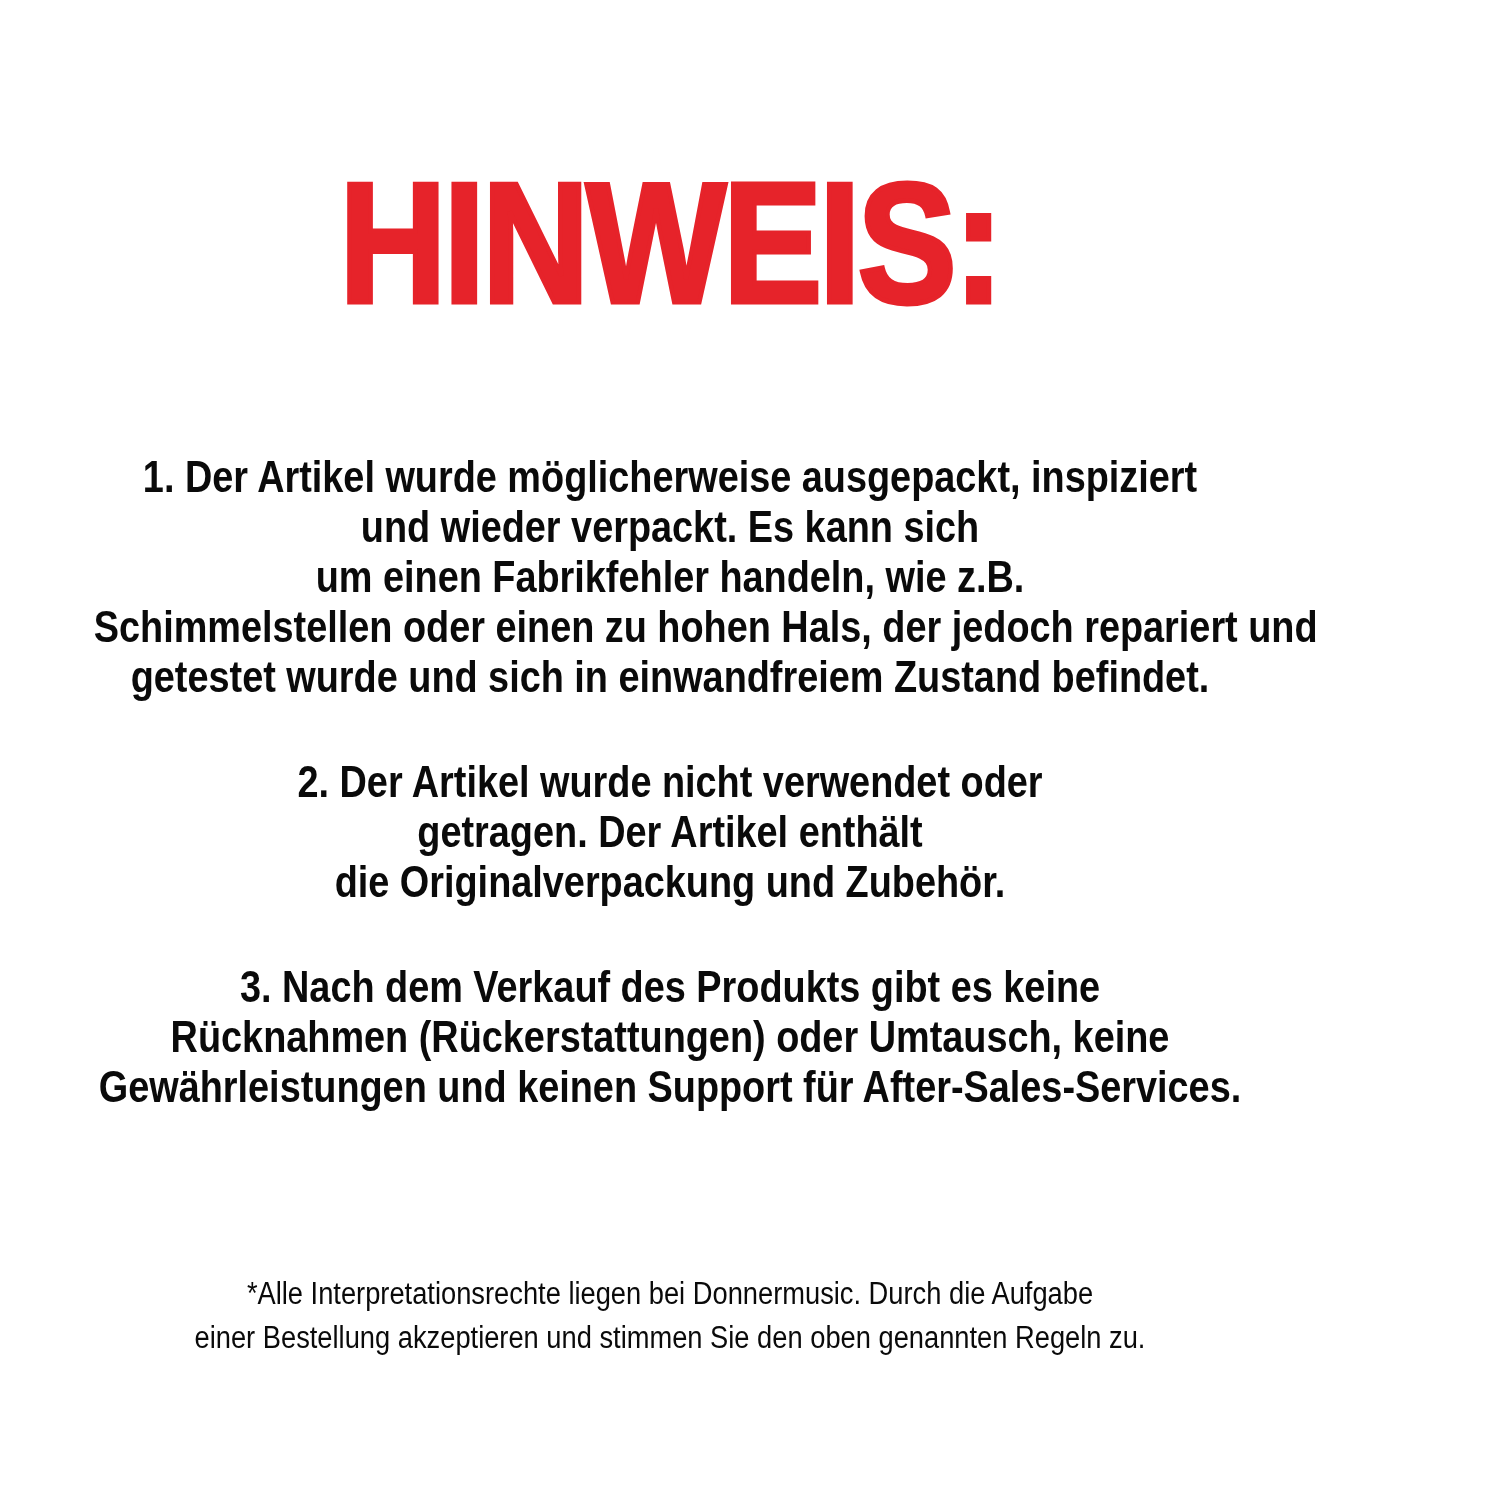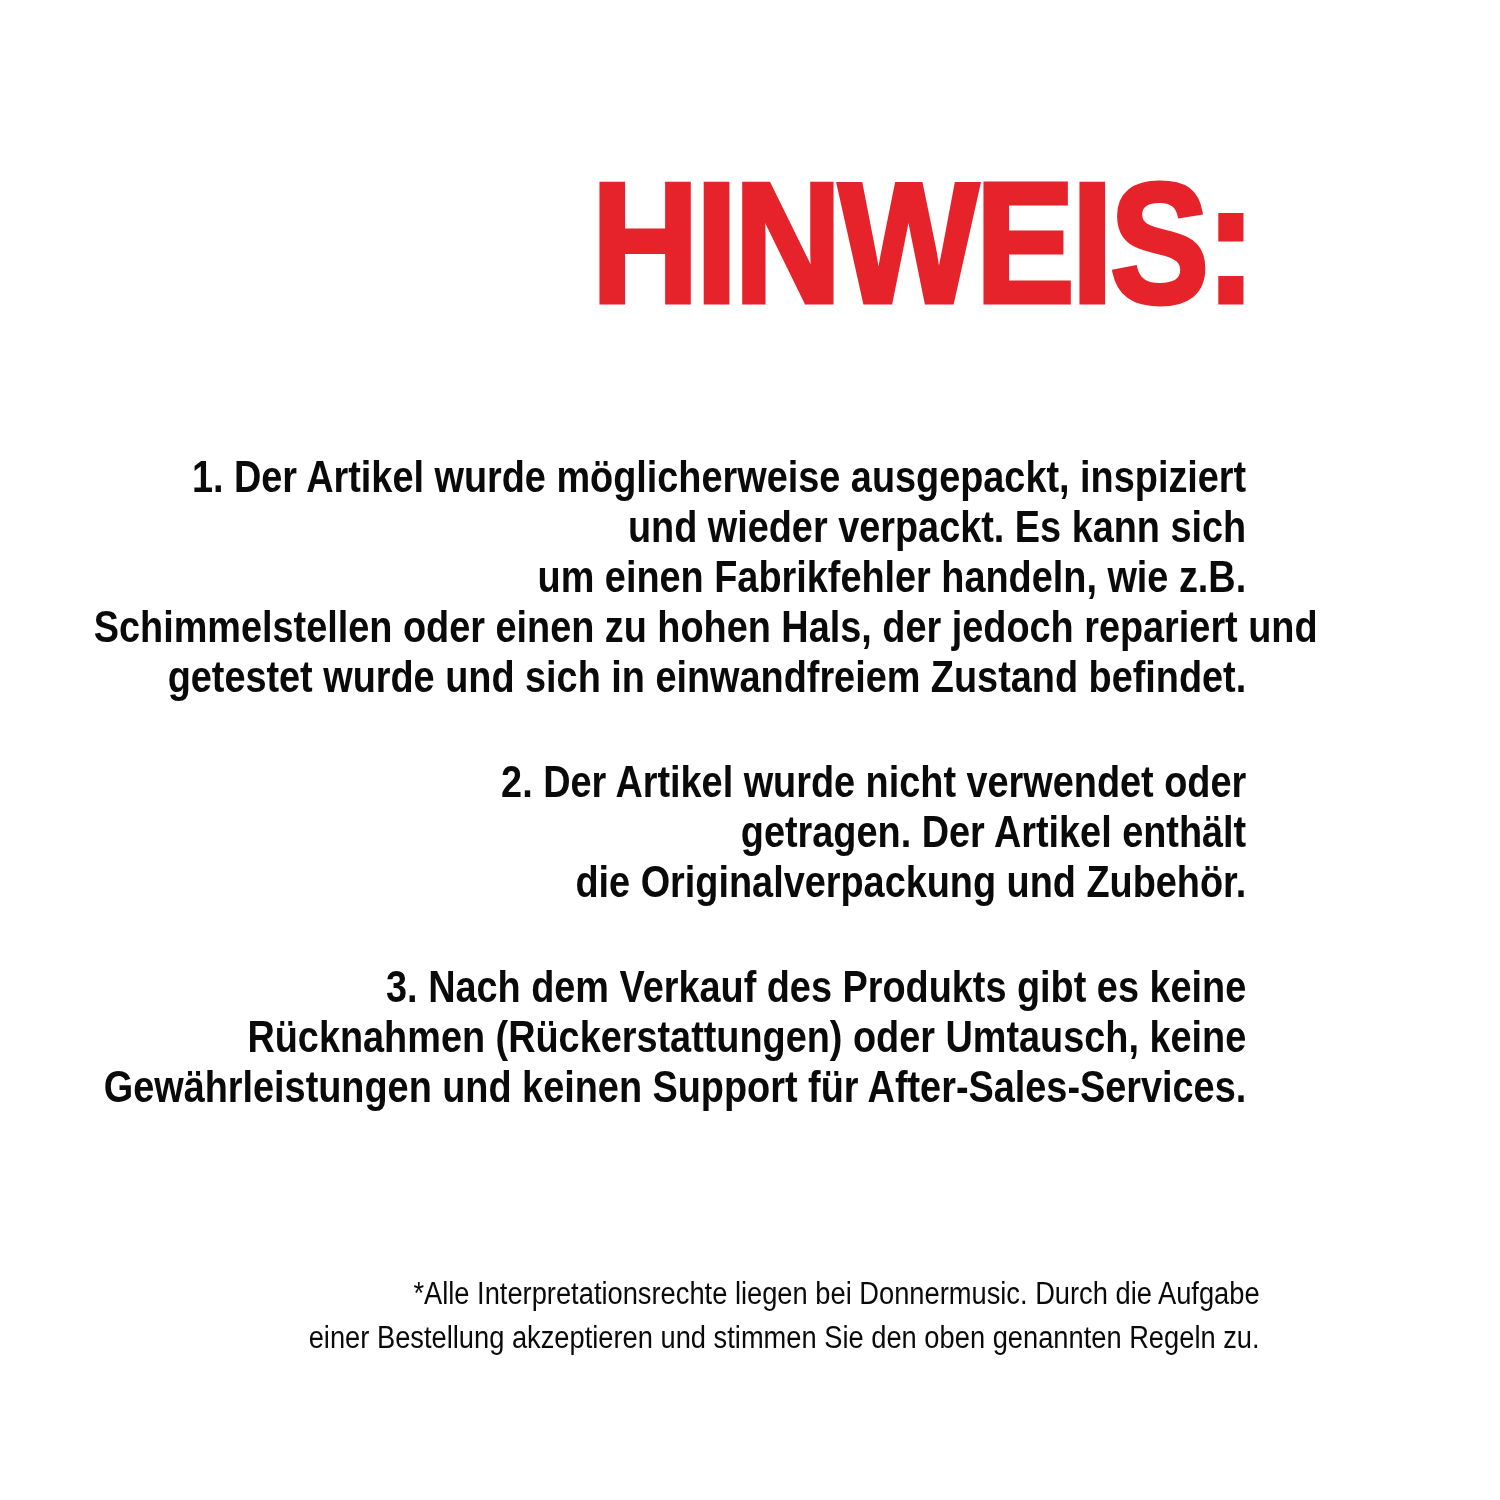--- a/index.html
+++ b/index.html
@@ -10,21 +10,21 @@
     width: 1500px;
     height: 1500px;
     background: var(--background, #ffffff);
     font-family: "Liberation Sans", sans-serif;
   }
   .page {
     position: relative;
     width: 1340px;
     height: 1500px;
     overflow: hidden;
-    text-align: right;
+    text-align: center;
     color: var(--text, #0a0a0a);
   }
   .title {
     margin: 158px 0 0 0;
     font-size: 170px;
     line-height: 170px;
     font-weight: bold;
     letter-spacing: -3px;
     color: var(--accent-red, #e6232a);
     -webkit-text-stroke: 5px var(--accent-red, #e6232a);

